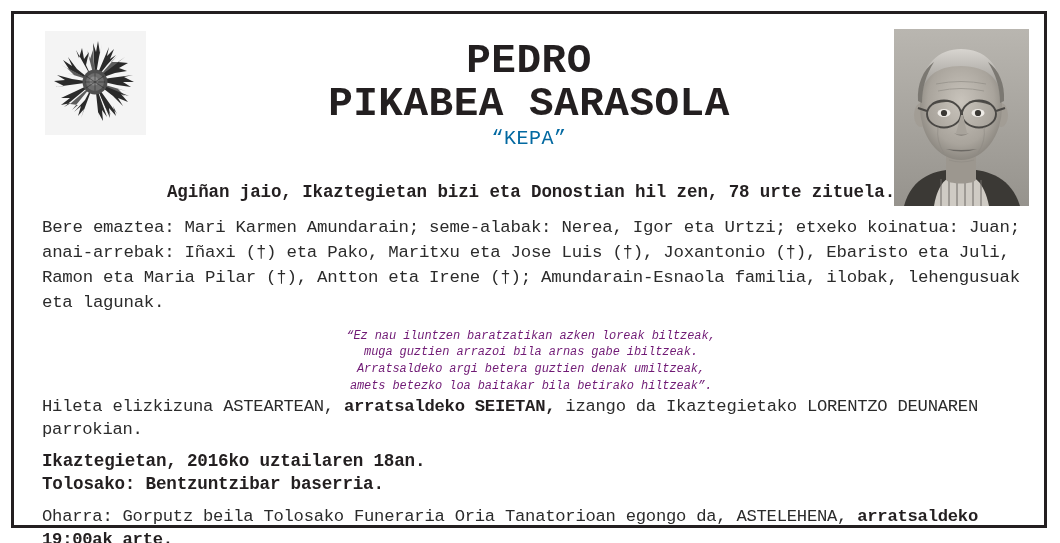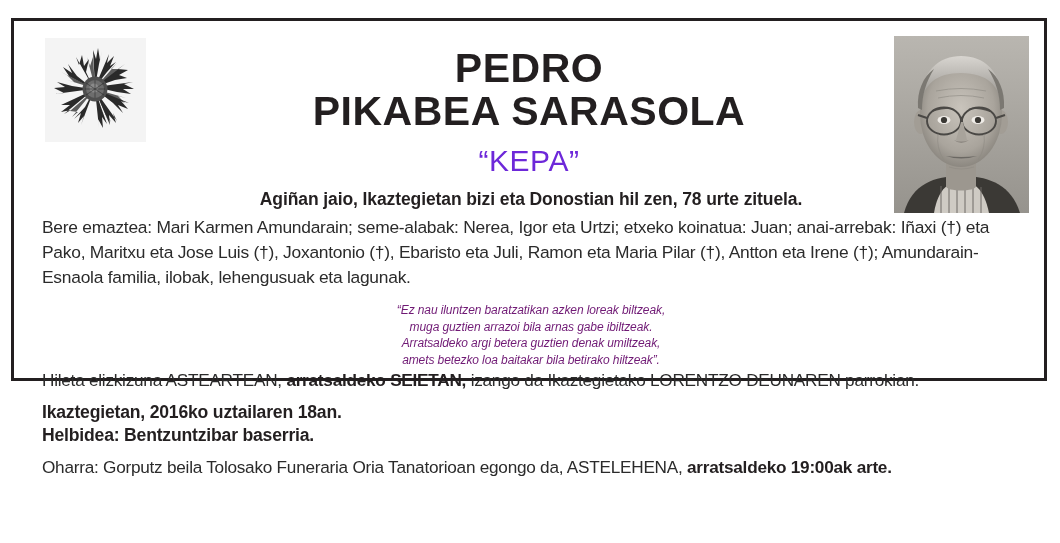--- a/index.html
+++ b/index.html
@@ -11,26 +11,27 @@
     width: 1060px;
     height: 543px;
     font-family: "Liberation Sans", sans-serif;
     color: #231f20;
     overflow: hidden;
   }
 
   #notice {
     position: absolute;
     left: 11px;
-    top: 18px;
+    top: 11px;
     width: 1036px;
-    height: 363px;
+    height: 517px;
     box-sizing: border-box;
     border: 3px solid #231f20;
     background: #ffffff;
+    font-family: Liberation Mono, monospace;
   }
 
   
   #emblem {
     position: absolute;
     left: 31px;
     top: 17px;
     width: 101px;
     height: 104px;
     background: #f2f2f2;
@@ -60,42 +61,41 @@
   }
   .name-line {
     font-weight: bold;
     color: #231f20;
     letter-spacing: 0.5px;
     line-height: 1.06;
   }
   #name-first { font-size: 41px; }
   #name-last  { font-size: 41px; }
   #nickname {
-    margin-top: 10px;
-    font-size: 30px;
+    font-size: 20px;
     font-weight: 400;
-    color: #6d28d9;
+    color: #0369a1;
     letter-spacing: 0.5px;
   }
 
   
   #body-col {
     position: absolute;
     left: 28px;
     right: 24px;
     top: 168px;
   }
 
   #birth-line {
     text-align: center;
     font-size: 17.5px;
     font-weight: bold;
     color: #231f20;
     letter-spacing: -0.1px;
-    margin-bottom: 5px;
+    margin-bottom: 14px;
   }
 
   #family-para {
     font-size: 17.4px;
     line-height: 1.43;
     color: #2b2b2b;
     letter-spacing: -0.25px;
     text-align: left;
   }
 
@@ -275,20 +275,20 @@
       <div>Arratsaldeko argi betera guztien denak umiltzeak,</div>
       <div>amets betezko loa baitakar bila betirako hiltzeak”.</div>
     </div>
 
     <div id="service-line">
       <span>Hileta elizkizuna  ASTEARTEAN, </span><b class="em">arratsaldeko SEIETAN,</b><span> izango da Ikaztegietako LORENTZO DEUNAREN parrokian.</span>
     </div>
 
     <div id="place-date" class="bold-block">Ikaztegietan, 2016ko uztailaren 18an.</div>
 
-    <div class="bold-block">Helbidea: Bentzuntzibar baserria.</div>
+    <div class="bold-block">Tolosako: Bentzuntzibar baserria.</div>
 
     <div id="note-line">
       <span>Oharra: Gorputz beila Tolosako Funeraria Oria Tanatorioan egongo da,  ASTELEHENA, </span><b class="em">arratsaldeko 19:00ak arte.</b>
     </div>
 
   </div>
 </div>
 
 </body></html>

